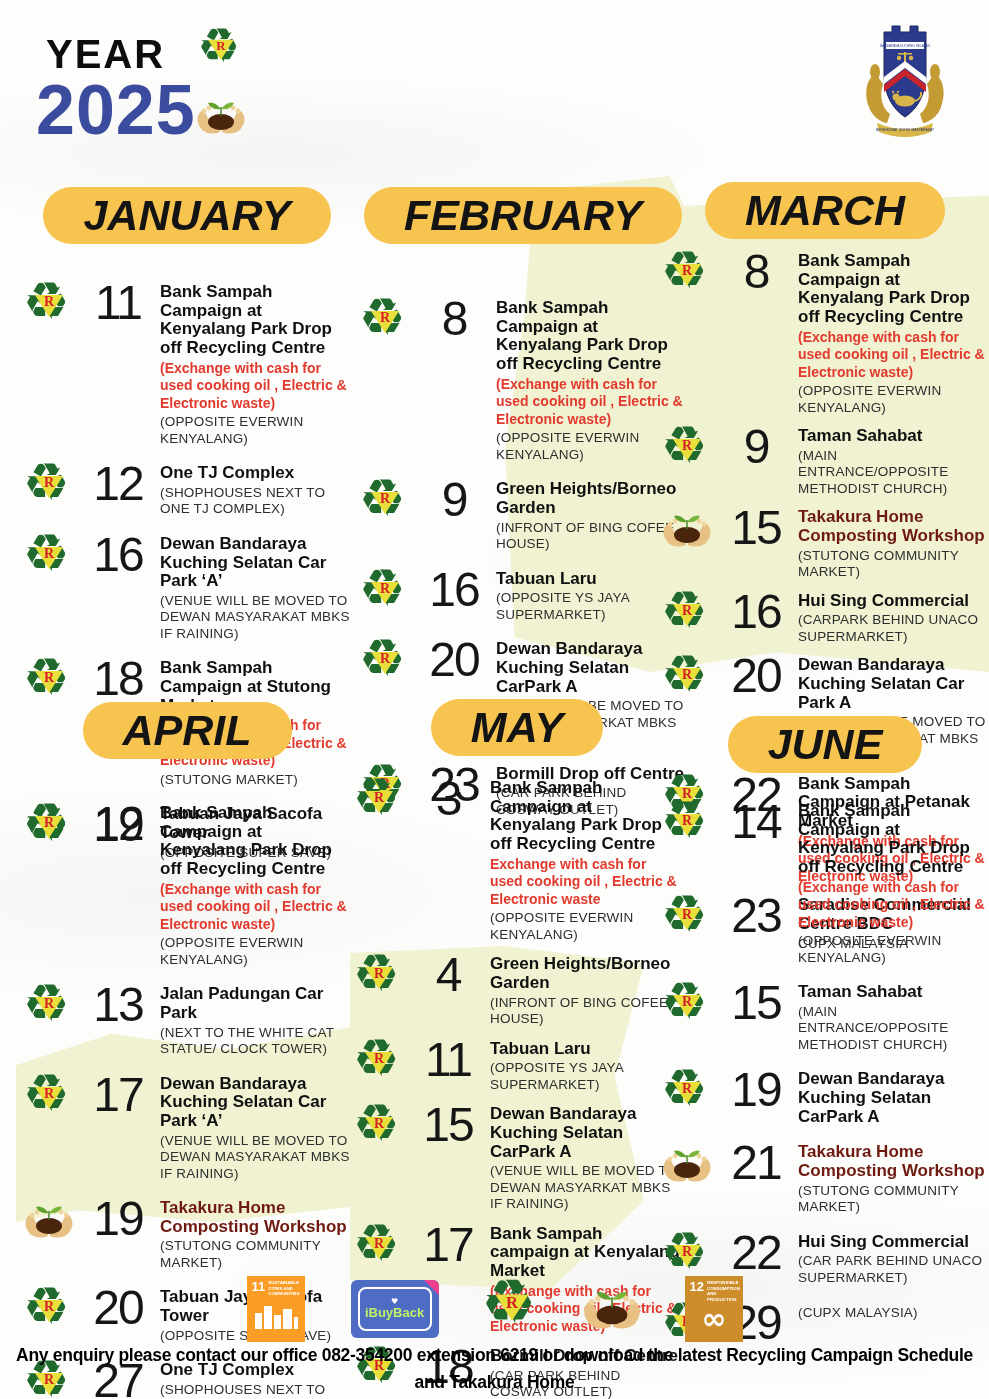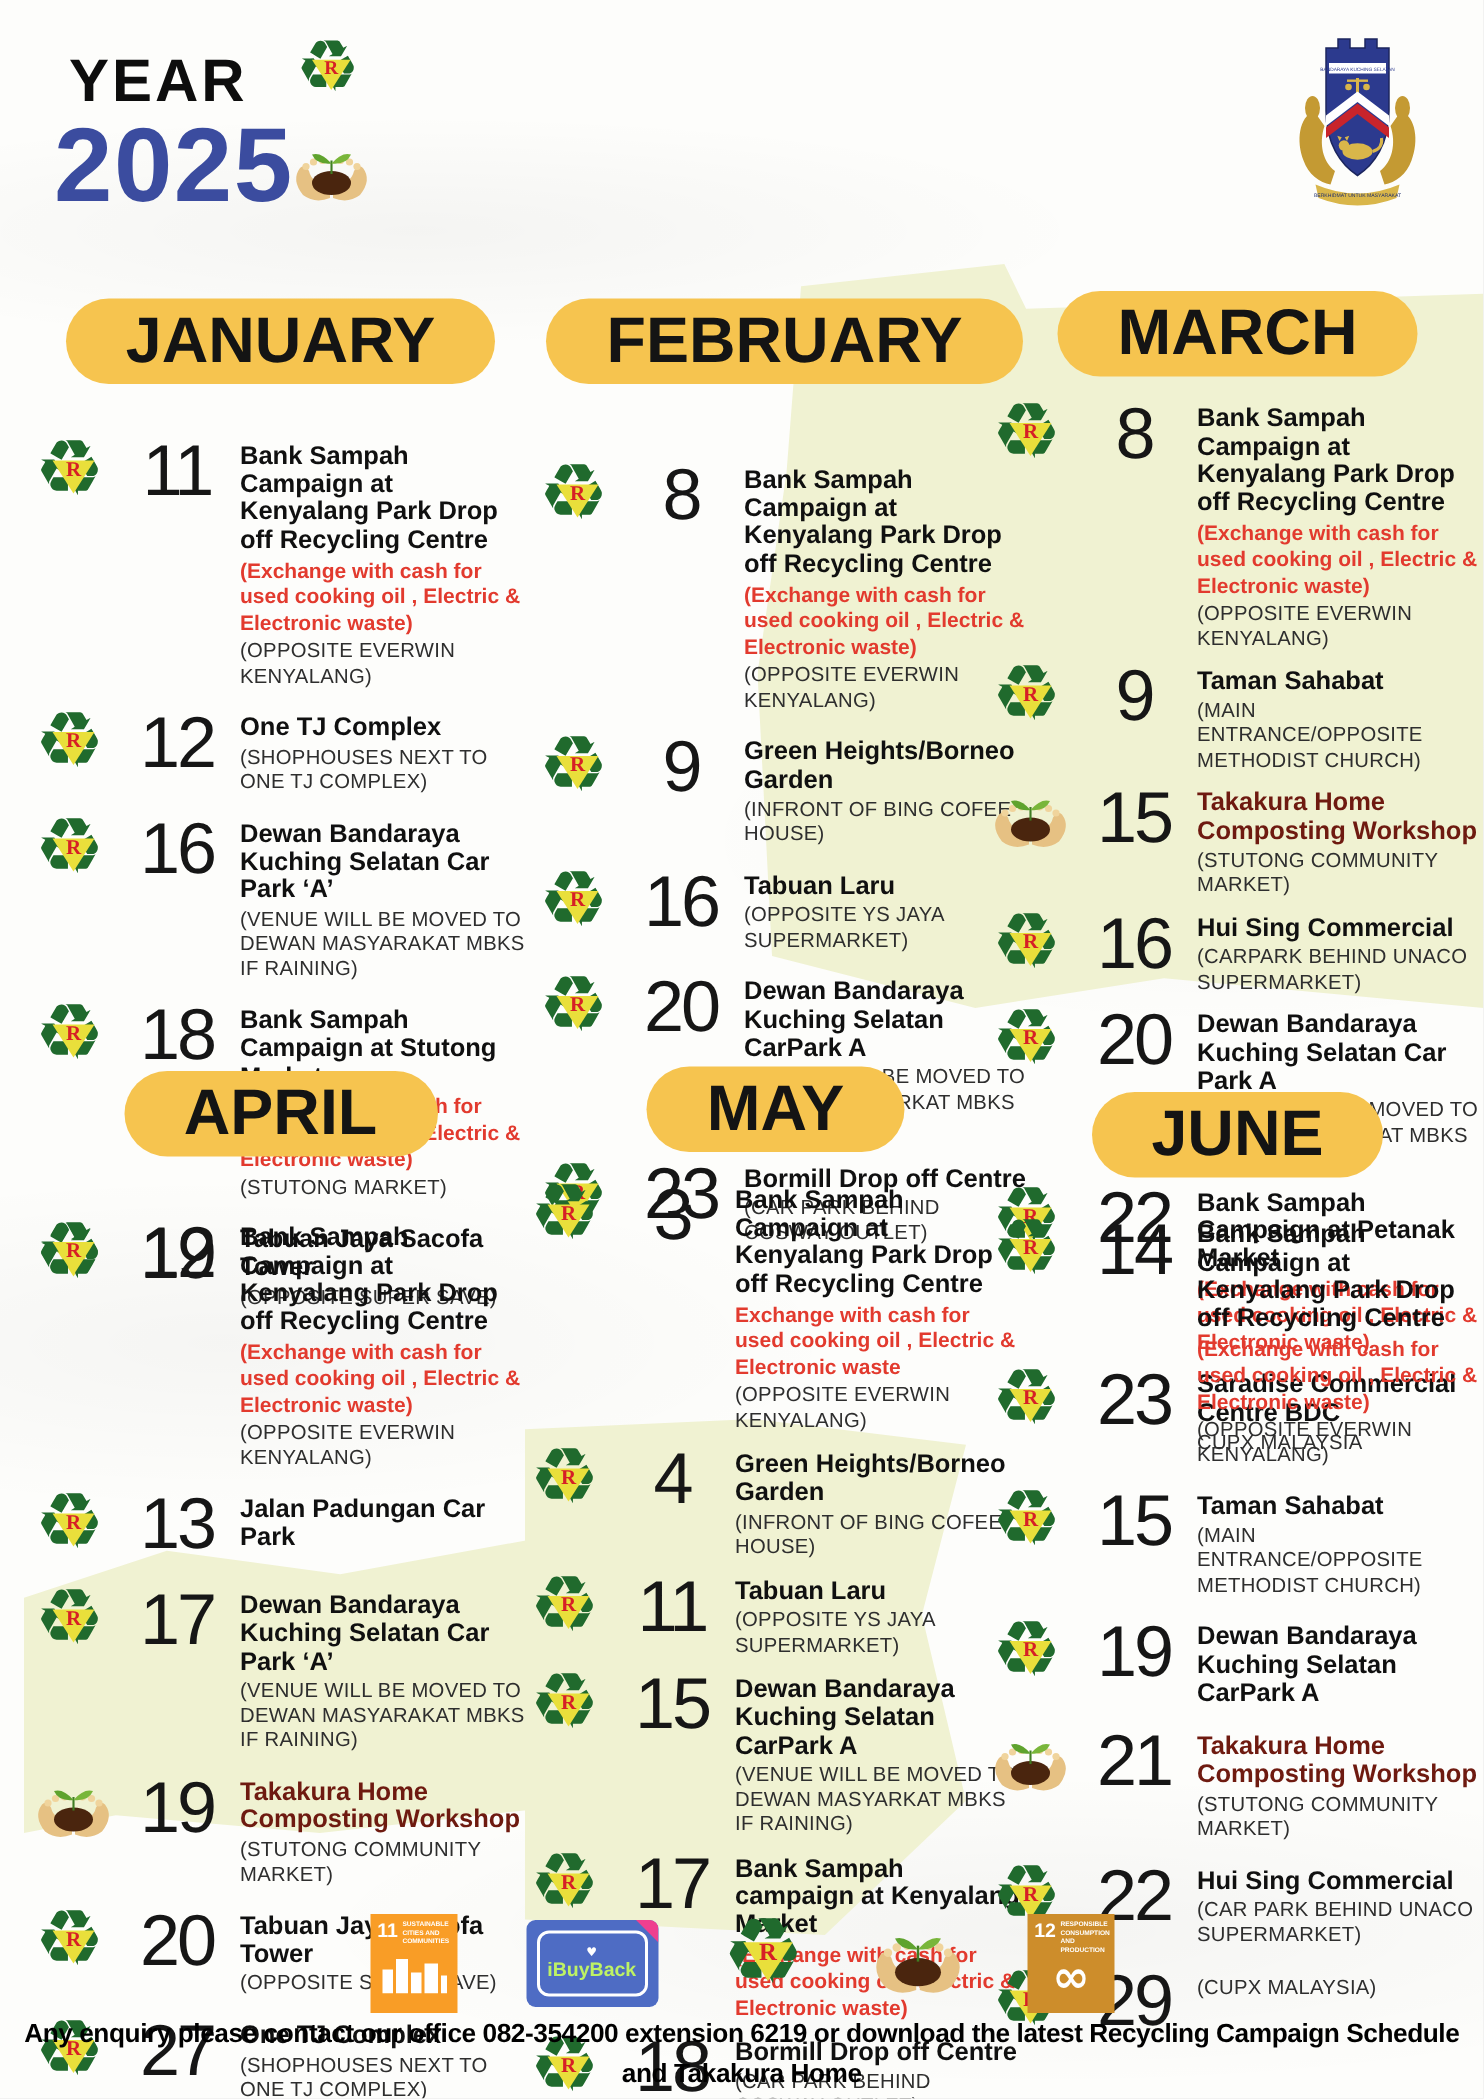--- a/index.html
+++ b/index.html
@@ -39,22 +39,22 @@
   
   #months{position:absolute;inset:0;z-index:1;}
   .month{position:absolute;width:330px;}
   .month-0{left:22px;top:183px;}
   .month-1{left:358px;top:183px;}
   .month-2{left:660px;top:178px;}
   .month-3{left:22px;top:698px;}
   .month-4{left:352px;top:695px;}
   .month-5{left:660px;top:712px;}
   .month-bubble{
-    margin:16px auto;width:fit-content;padding:4px 40px;background:#f6c44f;border-radius:30px;
-    font-size:43px;font-weight:bold;letter-spacing:0px;color:#141414;text-align:center;
+    margin:4px auto;width:fit-content;padding:4px 40px;background:#f6c44f;border-radius:30px;
+    font-size:43px;font-weight:bold;letter-spacing:0px;color:#141414;text-align:center;font-style:italic;
   }
   .events{margin-top:30px;}
   .month-0 .events{margin-top:36px;}
   .month-1 .events{margin-top:52px;}
   .month-2 .events{margin-top:10px;}
   .month-3 .events{margin-top:42px;}
   .month-4 .events{margin-top:20px;}
   .month-5 .events{margin-top:26px;}
   .event{display:flex;align-items:flex-start;gap:6px;margin-bottom:14px;}
   .month-2 .event{margin-bottom:8px;}
@@ -411,20 +411,21 @@
           </div>
           <div class="event">
             <span class="r-icon">
       <span class="r-glyph">♻</span>
       <span class="r-tri"></span>
       <span class="r-r">R</span>
     </span>
             <span class="date">13</span>
             <div class="txt">
               <div class="title">Jalan Padungan Car Park</div>
+              <div class="detail">(NEXT TO THE WHITE CAT STATUE/ CLOCK TOWER)</div>
             </div>
           </div>
           <div class="event">
             <span class="r-icon">
       <span class="r-glyph">♻</span>
       <span class="r-tri"></span>
       <span class="r-r">R</span>
     </span>
             <span class="date">17</span>
             <div class="txt">

